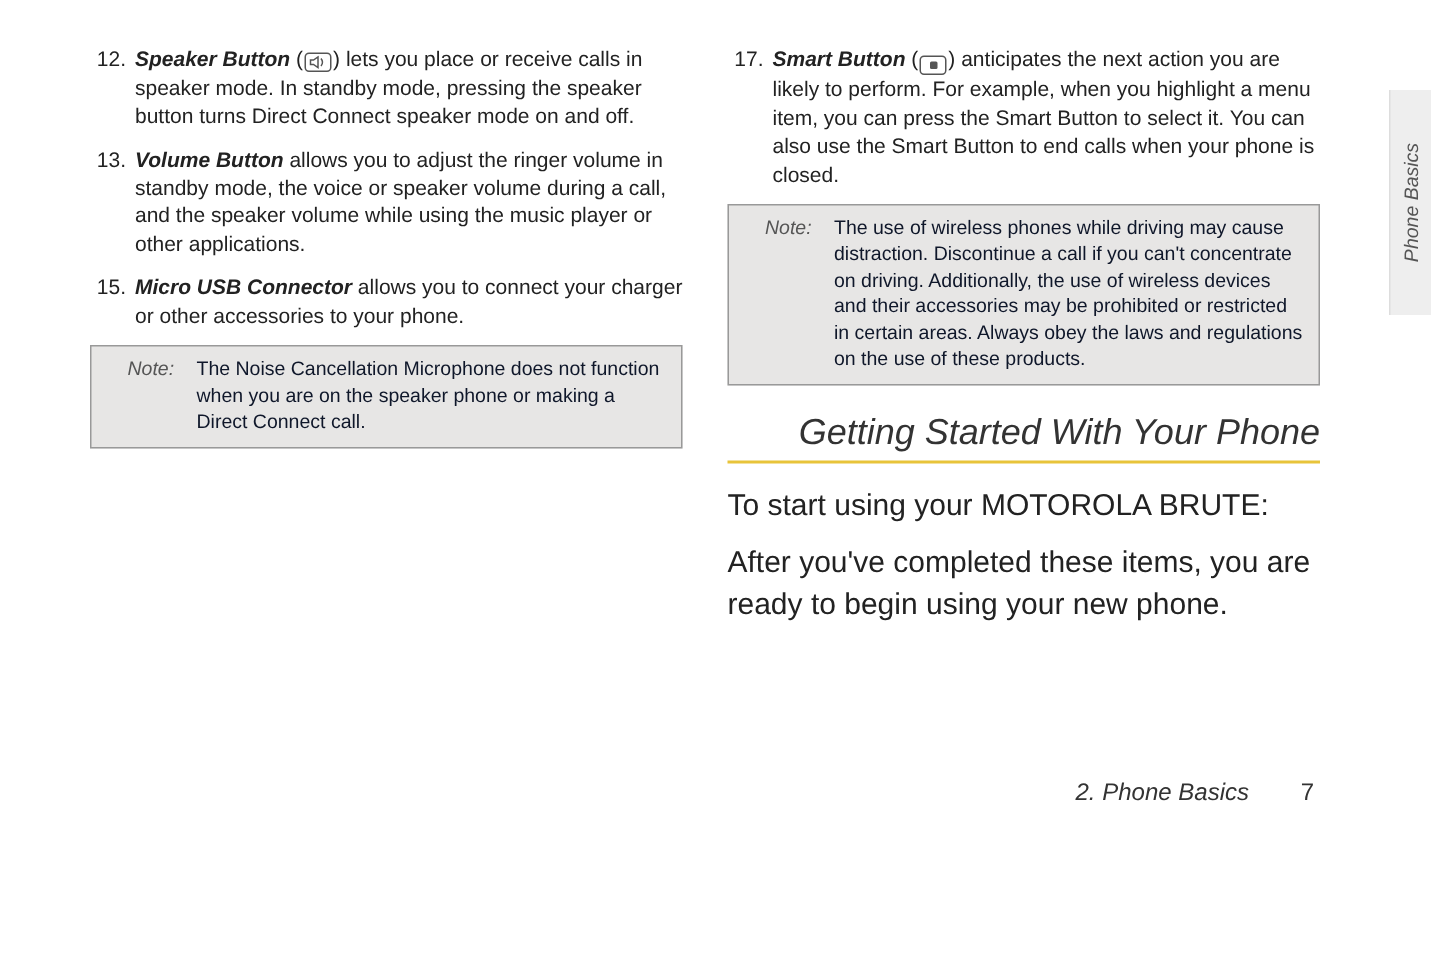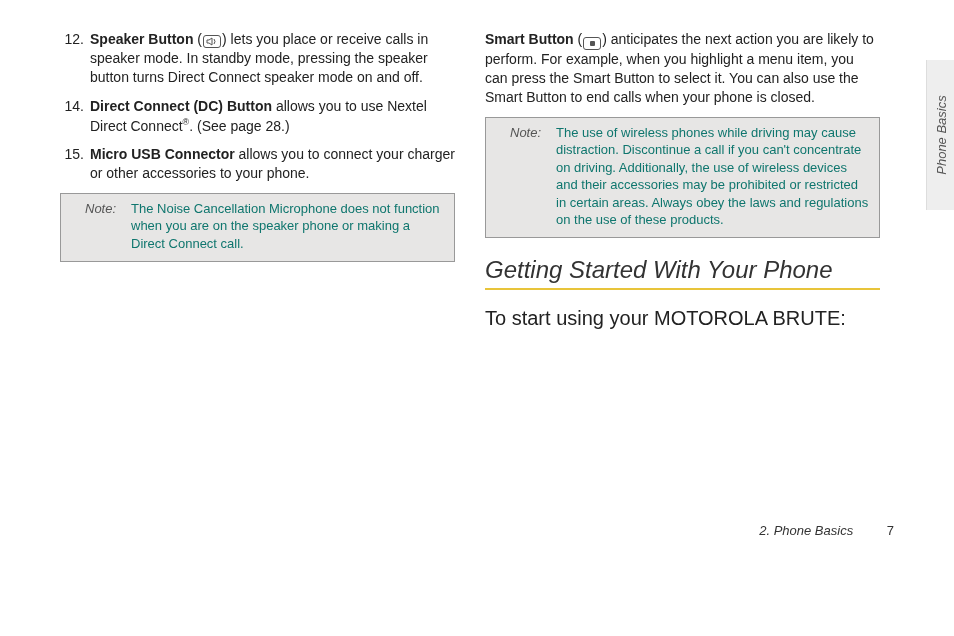--- a/index.html
+++ b/index.html
@@ -22,21 +22,21 @@
     line-height: 1.35;
     margin-bottom: 10px;
   }
   .num {
     width: 30px;
     flex-shrink: 0;
     text-align: right;
     padding-right: 6px;
   }
   .body { flex: 1; }
-  .bold { font-weight: bold; }
+  .bold { font-weight: bold; font-style: italic; }
   .sup { font-size: 9px; vertical-align: super; }
   .icon-box {
     display: inline-flex;
     align-items: center;
     justify-content: center;
     width: 18px; height: 13px;
     border: 1.4px solid #555;
     border-radius: 3px;
     vertical-align: -2px;
     margin: 0 1px;
@@ -53,27 +53,28 @@
     padding: 6px 8px 8px 24px;
     margin: 6px 0 10px 0;
     display: flex;
   }
   .callout .label {
     font-style: italic;
     width: 72px;
     flex-shrink: 0;
     color: #555;
   }
-  .callout .text { flex: 1; color: #0f766e; }
+  .callout .text { flex: 1; color: #0f172a; }
   .section-title {
     font-style: italic;
     font-size: 24px;
     color: #333;
     margin: 18px 0 4px 0;
     font-weight: normal;
+    text-align: right;
   }
   .section-rule {
     height: 2px;
     background: #e8c43a;
     margin-bottom: 14px;
   }
   .para { font-size: 20px; line-height: 1.4; margin-bottom: 10px; }
   .bullets { margin: 0 0 10px 4px; }
   .bullets li {
     list-style: none;
@@ -104,22 +105,22 @@
     top: 50%;
     transform: translate(-50%,-50%) rotate(-90deg);
     transform-origin: center;
     white-space: nowrap;
     font-style: italic;
     font-size: 13px;
     color: #555;
   }
   .footer {
     position: absolute;
-    bottom: 30px; right: 60px;
-    font-size: 13px;
+    bottom: 30px; right: 78px;
+    font-size: 16px;
   }
   .footer .chap { font-style: italic; color: #333; margin-right: 30px; }
   .footer .pg { color: #333; }
 </style>
 </head>
 <body>
 
 <div class="page">
 
   <div class="columns">
@@ -132,47 +133,48 @@
           <span class="bold">Speaker Button</span>
           (<span class="icon-box">
               <svg width="12" height="9" viewBox="0 0 12 9">
                 <path d="M1 3 H3 L6 1 V8 L3 6 H1 Z" fill="none" stroke="#555" stroke-width="1"></path>
                 <path d="M8 2 Q10 4.5 8 7" fill="none" stroke="#555" stroke-width="1"></path>
               </svg>
             </span>)<span> lets you place or receive calls in speaker mode. In standby mode, pressing the speaker button turns Direct Connect speaker mode on and off.</span>
         </div>
       </div>
 
-
-      <div class="list-item">
-        <div class="num">14.</div>
-        <div class="body">
-          <span class="bold">Direct Connect (DC) Button</span><span> allows you to use Nextel Direct Connect</span><span class="sup">®</span><span>. (See page 28.)</span>
-        </div>
-      </div>
+      <div class="list-item">
+        <div class="num">13.</div>
+        <div class="body">
+          <span class="bold">Volume Button</span><span> allows you to adjust the ringer volume in standby mode, the voice or speaker volume during a call, and the speaker volume while using the music player or other applications.</span>
+        </div>
+      </div>
+
 
       <div class="list-item">
         <div class="num">15.</div>
         <div class="body">
           <span class="bold">Micro USB Connector</span><span> allows you to connect your charger or other accessories to your phone.</span>
         </div>
       </div>
 
 
 
       <div class="callout">
         <div class="label" style="width:46px">Note:</div>
         <div class="text">The Noise Cancellation Microphone does not function when you are on the speaker phone or making a Direct Connect call.</div>
       </div>
 
     </div>
 
     <div class="col right">
 
       <div class="list-item">
+        <div class="num">17.</div>
         <div class="body">
           <span class="bold">Smart Button</span>
           (<span class="icon-box">
               <span class="dot"></span>
             </span>)<span> anticipates the next action you are likely to perform. For example, when you highlight a menu item, you can press the Smart Button to select it. You can also use the Smart Button to end calls when your phone is closed.</span>
         </div>
       </div>
 
       <div class="callout">
         <div class="label" style="width:46px">Note:</div>
@@ -180,20 +182,21 @@
       </div>
 
       <h2 class="section-title">Getting Started With Your Phone</h2>
       <div class="section-rule"></div>
 
       <p class="para">To start using your MOTOROLA BRUTE:</p>
 
       <ul class="bullets">
       </ul>
 
+      <p class="para">After you've completed these items, you are ready to begin using your new phone.</p>
 
     </div>
   </div>
 
   <div class="side-tab">
     <span>Phone Basics</span>
   </div>
 
   <div class="footer">
     <span class="chap">2. Phone Basics</span>

